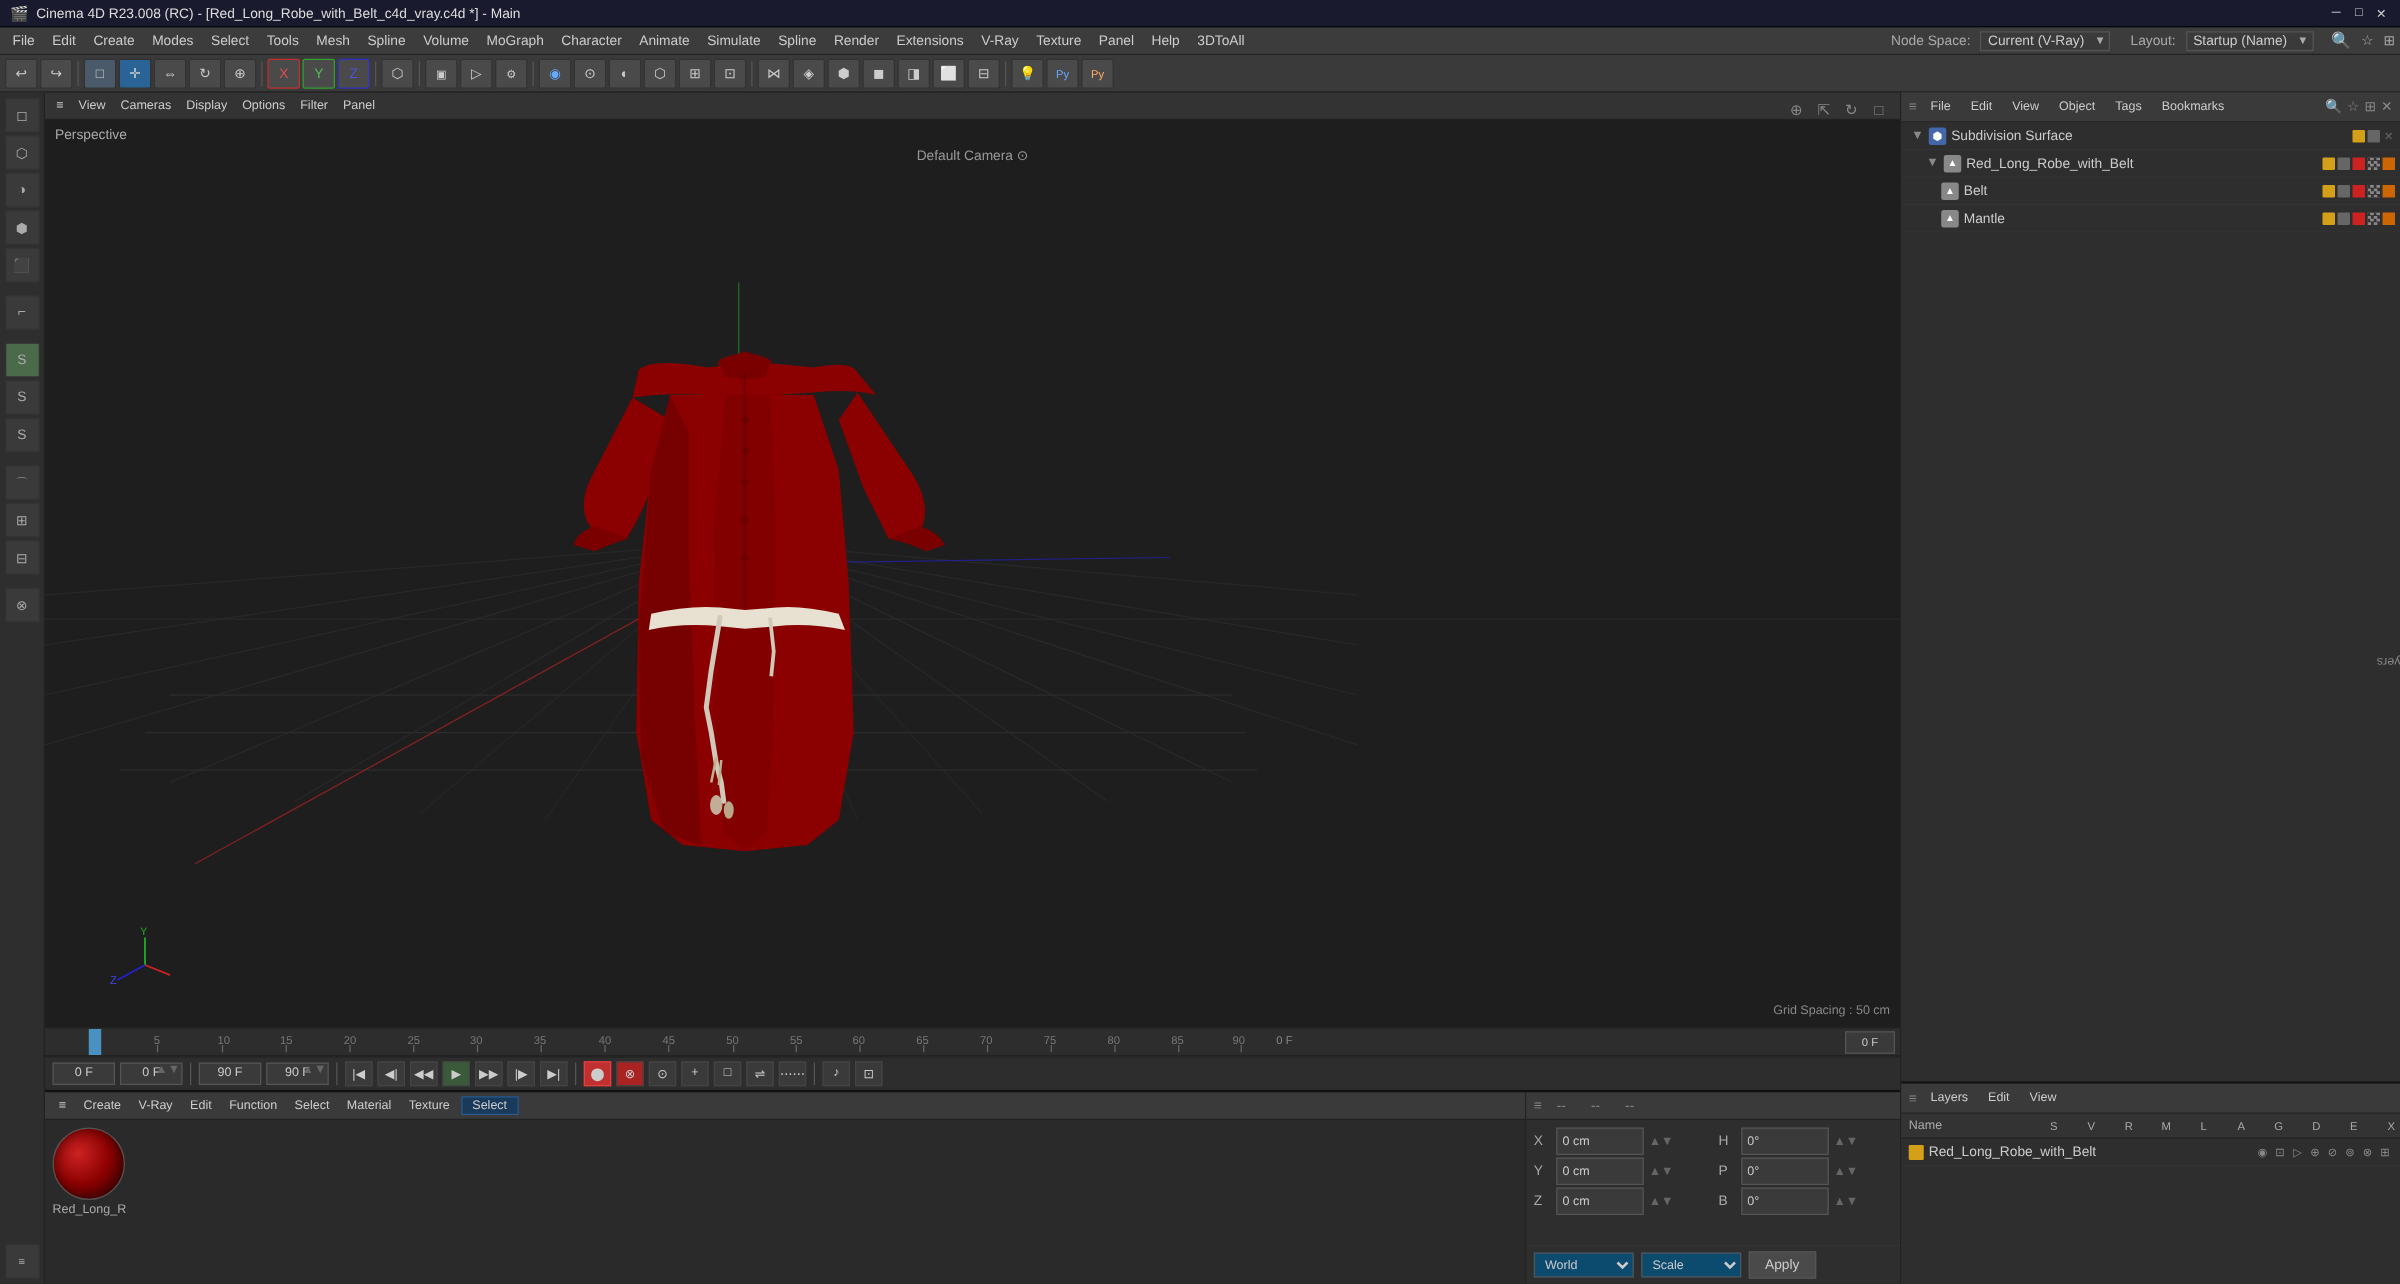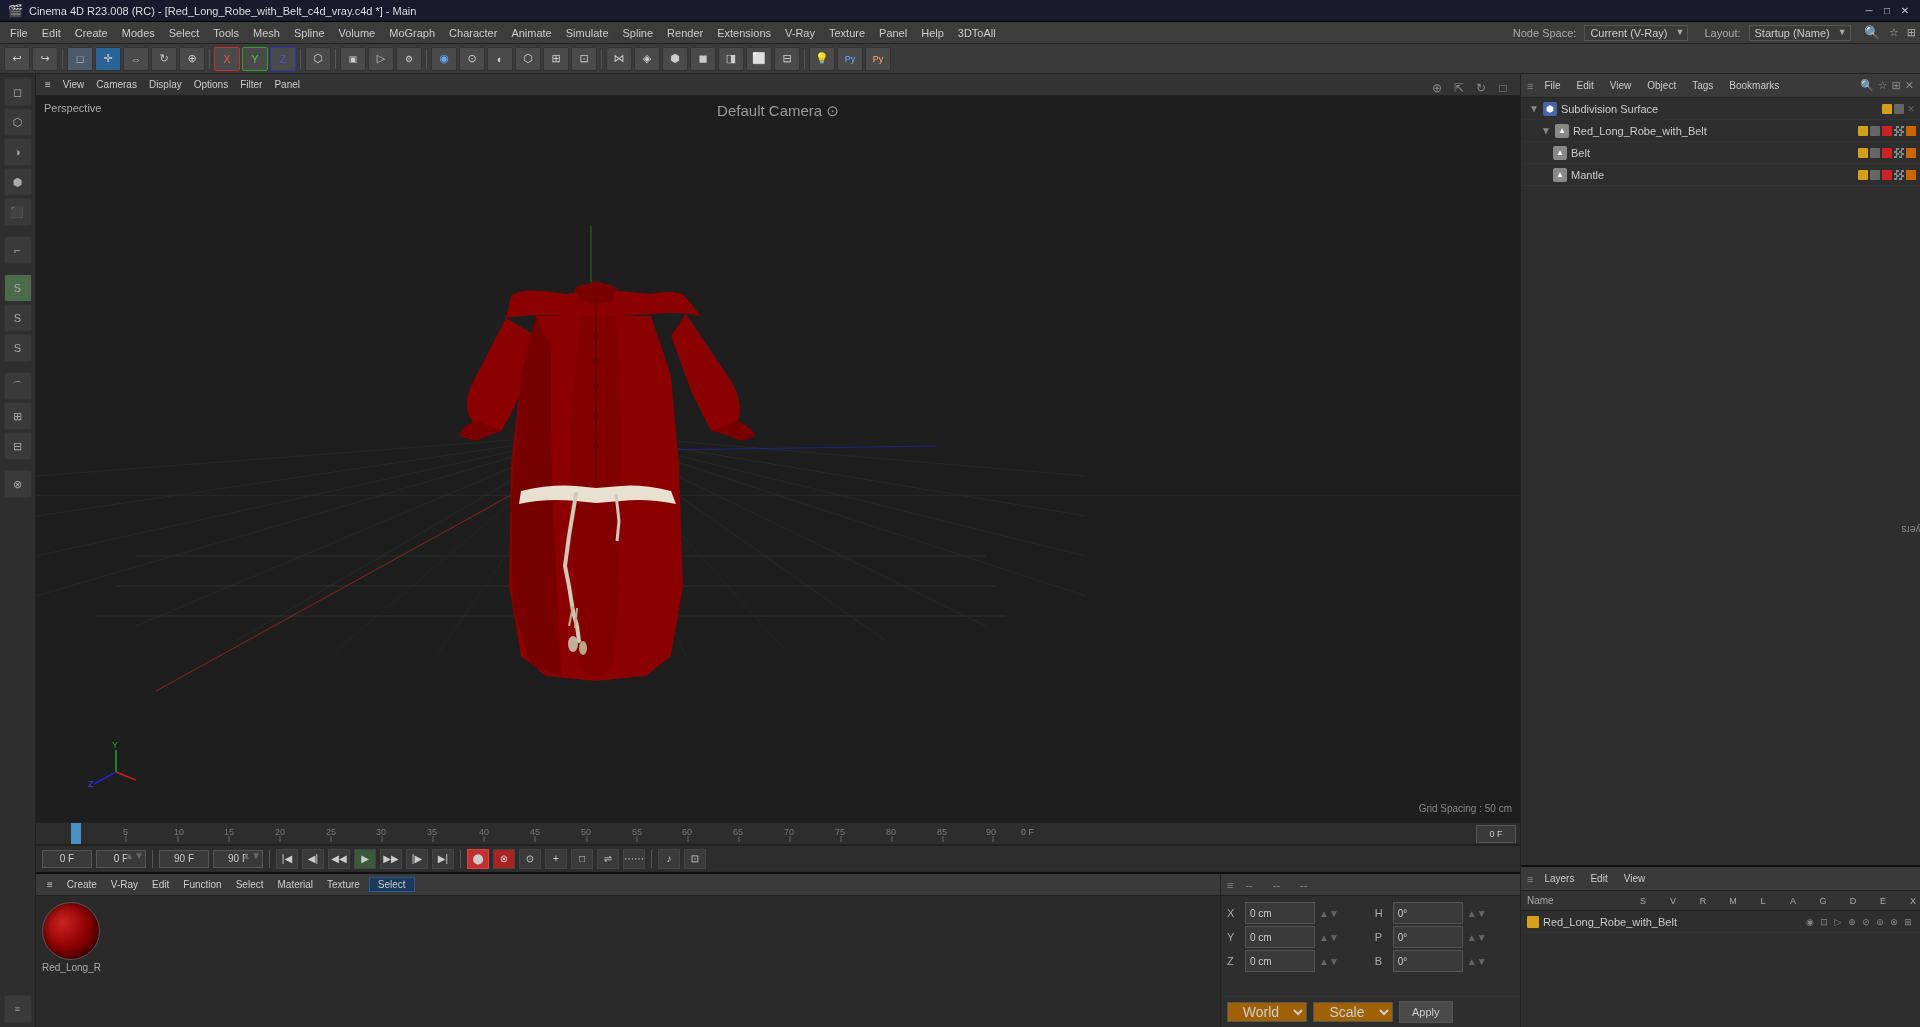--- a/index.html
+++ b/index.html
@@ -154,25 +154,25 @@
     .perspective-label {
       position: absolute;
       top: 6px;
       left: 8px;
       color: #aaa;
       font-size: 11px;
     }
     
     .camera-label {
       position: absolute;
-      top: 6px;
+      top: 22px;
       left: 50%;
       transform: translateX(-50%);
       color: #999;
-      font-size: 15px;
+      font-size: 11px;
     }
 
     .grid-spacing-label {
       position: absolute;
       bottom: 8px;
       right: 8px;
       color: #888;
       font-size: 10px;
     }
 
@@ -504,27 +504,26 @@
 
     #coords-bottom-row {
       display: flex;
       align-items: center;
       gap: 6px;
       padding: 4px 6px;
       border-top: 1px solid #333;
     }
     .coord-dropdown {
       height: 20px;
-      background: #a16207;
+      background: #0c4a6e;
       border: 1px solid #555;
       color: #ccc;
-      font-size: 14px;
+      font-size: 10px;
       padding: 0 4px;
       cursor: pointer;
-      text-align: center;
     }
     .apply-btn {
       height: 22px;
       background: #4a4a4a;
       border: 1px solid #555;
       color: #ccc;
       font-size: 11px;
       padding: 0 12px;
       cursor: pointer;
     }

